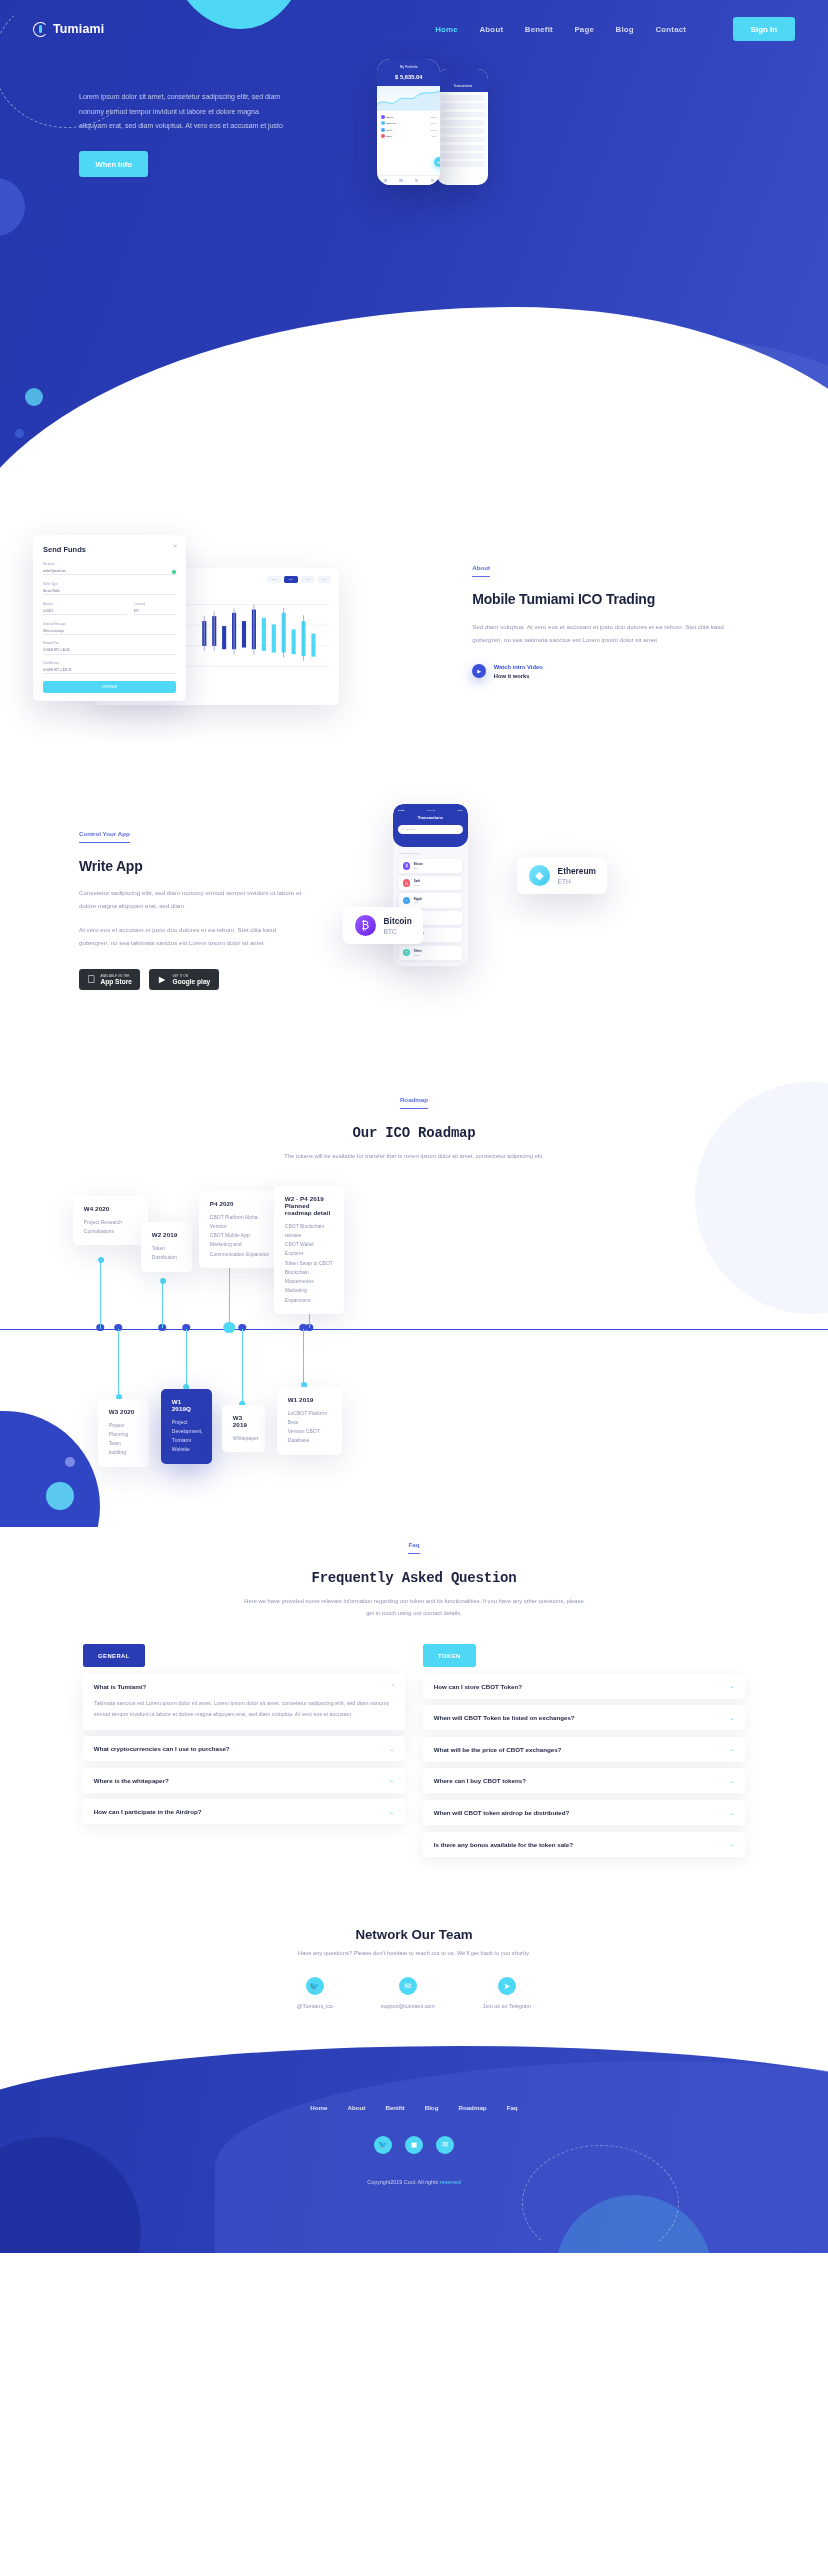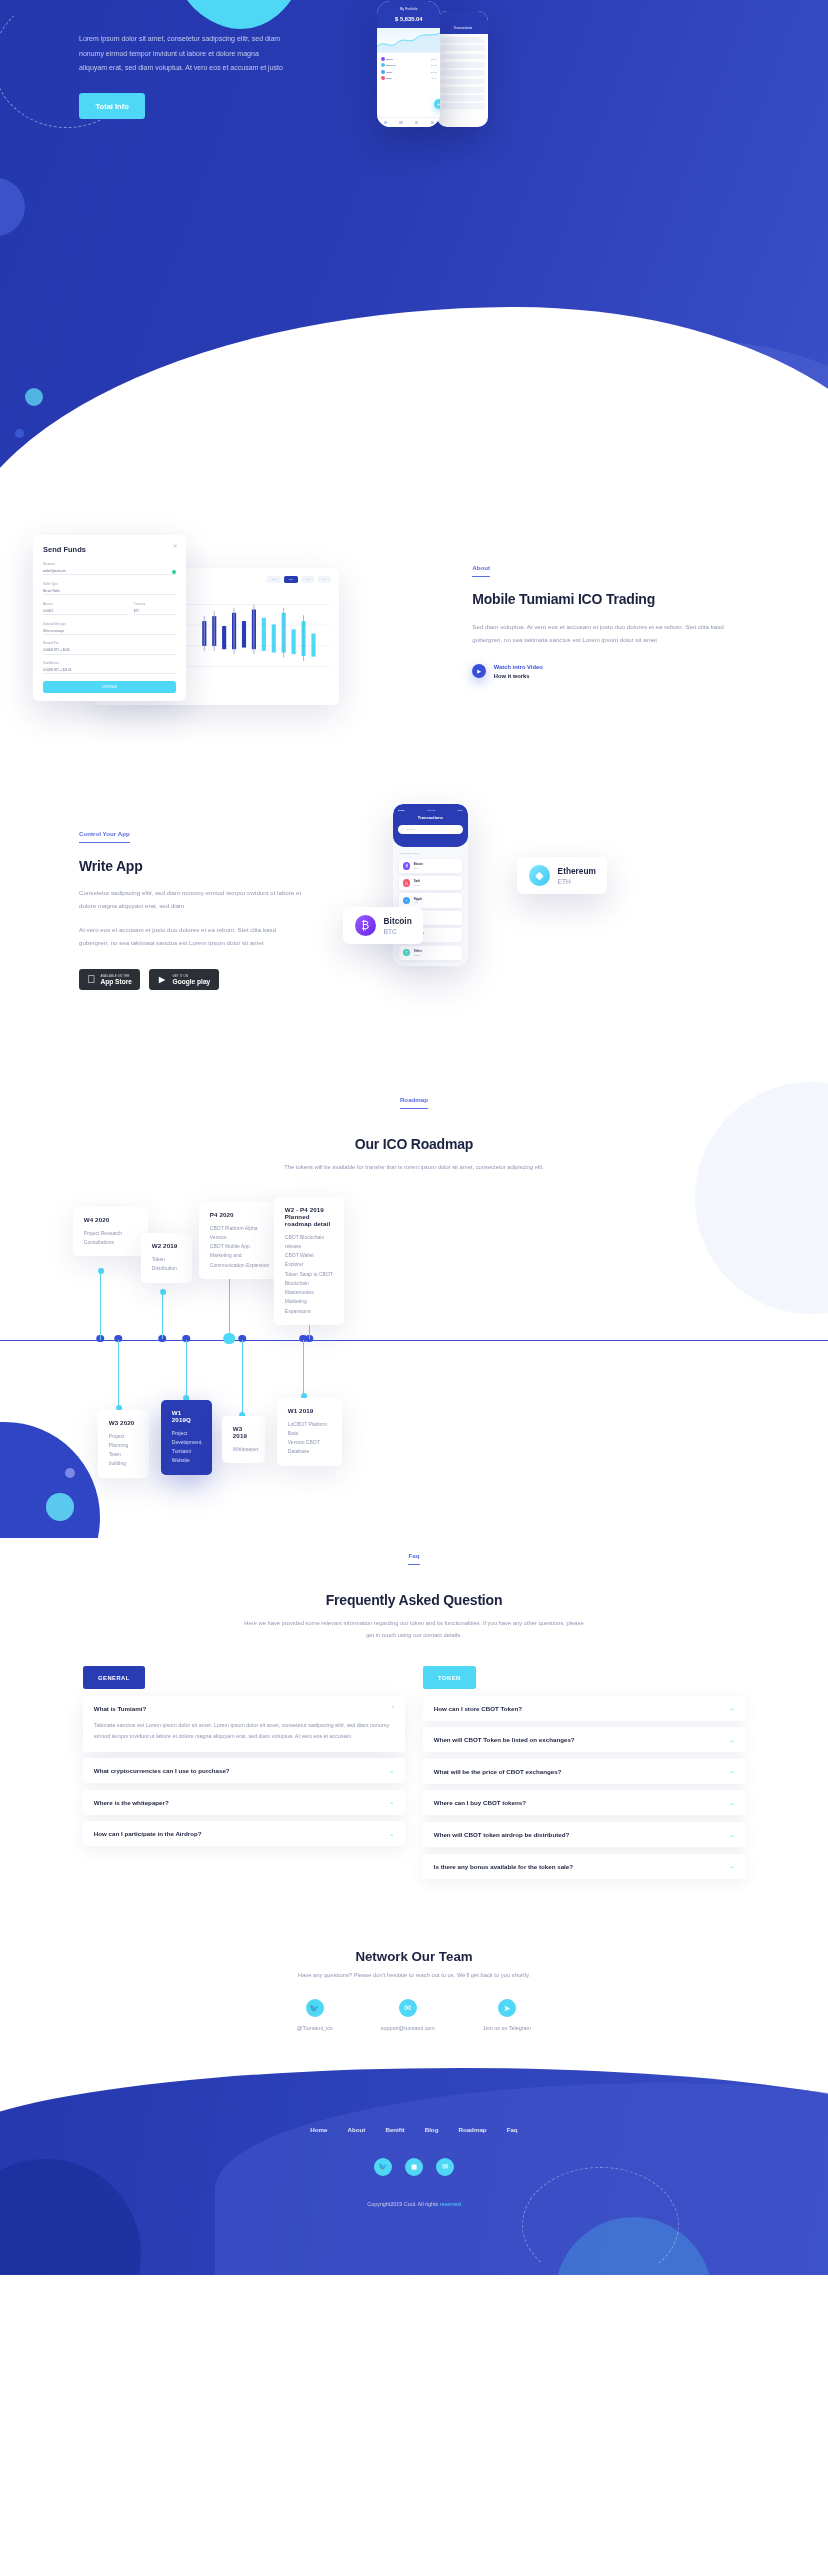--- a/index.html
+++ b/index.html
@@ -179,21 +179,21 @@
   .float-btc{left:37px;top:91px;}
   .fc-ic{width:21.5px;height:21.5px;border-radius:50%;display:flex;align-items:center;justify-content:center;color:#fff;font-size:10.8px;}
   .fc-n{font-size:8.3px;font-weight:bold;color:#1d2240;}
   .fc-s{font-size:6.6px;color:#9096b3;margin-top:1.7px;}
   .mobile-blob{position:absolute;right:-33px;top:99px;width:166px;height:166px;background:#eef1fb;border-radius:50%;z-index:-1;}
 
   
   .roadmap-sec{position:relative;padding:33px 0 58px;background:#fff;overflow:hidden;}
   .center-head{text-align:center;}
   .center-head .eyebrow{font-size:6.2px;}
-  .center-head .sec-title{font-size:14px;margin-top:26px;}
+  .center-head .sec-title{font-size:14px;margin-top:15px;font-family:Liberation Mono, monospace;}
   .center-head .sec-body{font-size:5.8px;width:348px;margin:8.3px auto 0;line-height:2;}
   .timeline{position:relative;height:273px;margin-top:33px;}
   .tl-line{position:absolute;left:0;right:0;top:133px;height:1.2px;background:#3a4fd8;}
   .tl-node{position:absolute;top:128px;width:7.5px;height:7.5px;border-radius:50%;background:#3a4fd8;transform:translateX(-50%);}
   .tl-node.big{width:11.6px;height:11.6px;background:#4fd8f5;top:126px;}
   .tl-stem{position:absolute;width:1.2px;background:#5cd4f0;}
   .tl-tip{position:absolute;width:5.8px;height:5.8px;border-radius:50%;background:#4fd8f5;transform:translateX(-50%);}
   .rm-card{position:absolute;background:#fff;border-radius:5px;box-shadow:0 8.3px 28px rgba(30,40,100,.10);padding:9px 10.8px;}
   .rm-card.accent{background:#2a3cb4;box-shadow:0 10px 28px rgba(42,60,180,.35);}
   .rm-t{font-size:6.2px;font-weight:bold;color:#1d2240;letter-spacing:0.1px;}
@@ -248,25 +248,40 @@
 
 <div class="page">
 
   <section class="hero">
     <div class="hero-blob-cyan"></div>
     <div class="hero-dashed"></div>
     <div class="hero-circle-lg"></div>
     <div class="hero-circle-sm1"></div>
     <div class="hero-circle-sm2"></div>
 
+    <nav class="navbar">
+      <div class="logo">
+        <span class="logo-mark"></span>
+        <span>Tumiami</span>
+      </div>
+      <div class="nav-links">
+        <a href="#" class="active">Home</a>
+        <a href="#">About</a>
+        <a href="#">Benefit</a>
+        <a href="#">Page</a>
+        <a href="#">Blog</a>
+        <a href="#">Contact</a>
+        <button class="signin-btn">Sign In</button>
+      </div>
+    </nav>
 
     <div class="hero-body">
       <div class="hero-left">
         <p class="hero-sub">Lorem ipsum dolor sit amet, consetetur sadipscing elitr, sed diam nonumy eirmod tempor invidunt ut labore et dolore magna aliquyam erat, sed diam voluptua. At vero eos et accusam et justo</p>
-        <button class="hero-btn">Total Info</button>
+        <button class="hero-btn">When Info</button>
       </div>
 
       <div class="hero-phones">
         <div class="phone phone-back">
           <div class="phone-back-head">Transactions</div>
           <div class="phone-back-rows">
             <div class="pb-row"></div>
               <div class="pb-row"></div>
               <div class="pb-row"></div>
             <div class="pb-row"></div>

